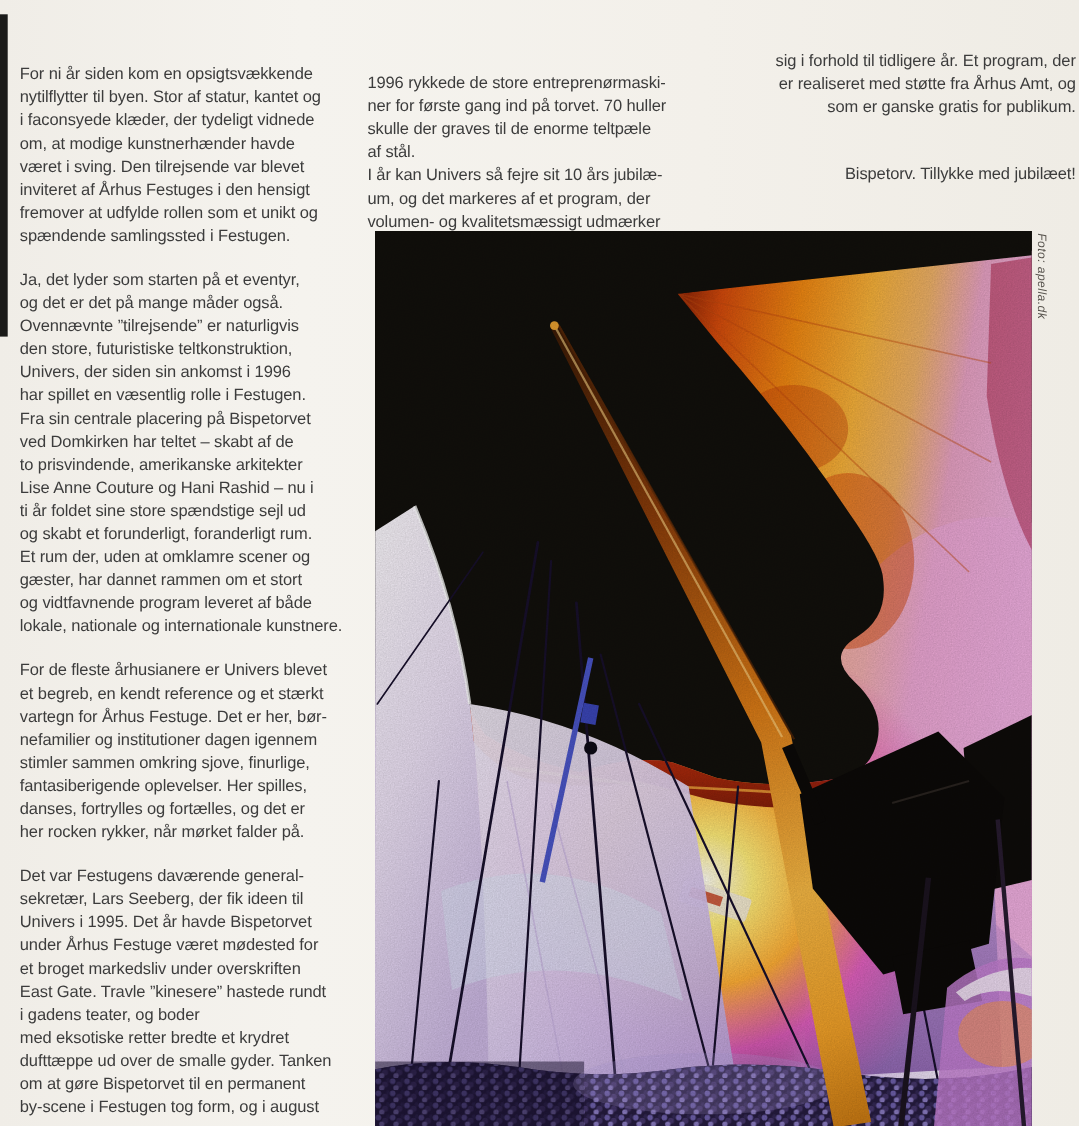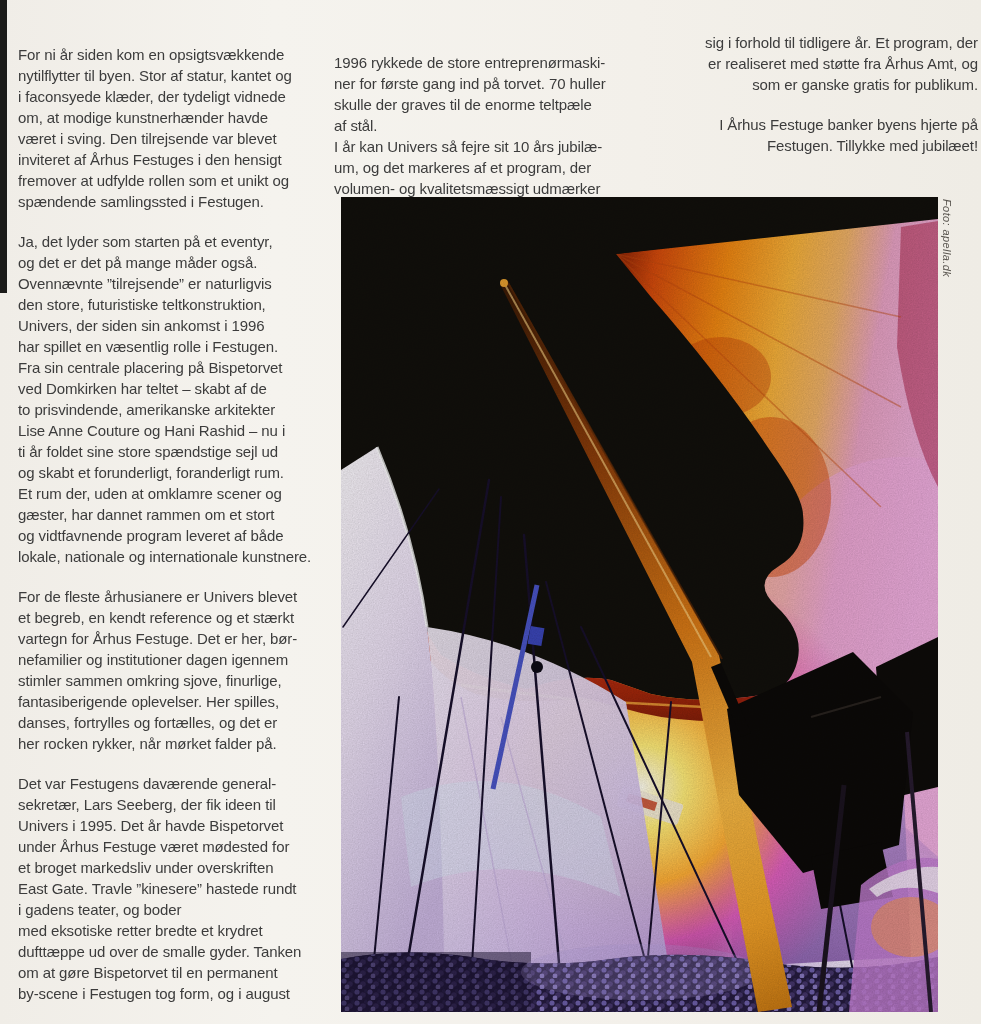--- a/index.html
+++ b/index.html
@@ -1,21 +1,21 @@
 <!DOCTYPE html>
 <html><head>
 <meta charset="utf-8">
 <style>
   html,body{margin:0;padding:0;}
   body{
     width:981px;height:1024px;overflow:hidden;position:relative;
     background:linear-gradient(90deg,#f0ede7 0%,#f5f3ee 28%,#f3f0ea 65%,#efece5 100%);
     font-family:"Liberation Sans","DejaVu Sans",sans-serif;
   }
-  .page{position:absolute;inset:0;}
+  .page{position:absolute;inset:0;margin-top:13px;}
   .scan-edge{position:absolute;left:0;top:0;width:7px;height:293px;background:#1b1b19;}
   .col{position:absolute;color:#3c3c3c;font-size:15px;line-height:21px;letter-spacing:-0.1px;white-space:nowrap;}
   .col p{margin:0 0 19px 0;}
   .col-left{left:18px;top:44px;width:315px;}
   .col-mid{left:334px;top:52px;width:312px;}
   .col-right{left:652px;top:32px;width:326px;text-align:right;}
   .bold{font-weight:normal;}
   .photo{position:absolute;left:341px;top:197px;width:597px;height:815px;margin:0;background:#14110d;}
   .photo svg{display:block;width:597px;height:815px;}
   .credit{
@@ -38,22 +38,22 @@
     <p>Det var Festugens daværende general-<br>sekretær, Lars Seeberg, der fik ideen til<br>Univers i 1995. Det år havde Bispetorvet<br>under Århus Festuge været mødested for<br>et broget markedsliv under overskriften<br>East Gate. Travle ”kinesere” hastede rundt<br>i gadens teater, og boder<br>med eksotiske retter bredte et krydret<br>dufttæppe ud over de smalle gyder. Tanken<br>om at gøre Bispetorvet til en permanent<br>by-scene i Festugen tog form, og i august</p>
   </div>
 
   <div class="col col-mid">
     <p>1996 rykkede de store entreprenørmaski-<br>ner for første gang ind på torvet. 70 huller<br>skulle der graves til de enorme teltpæle<br>af stål.<br>I år kan Univers så fejre sit 10 års jubilæ-<br>um, og det markeres af et program, der<br>volumen- og kvalitetsmæssigt udmærker</p>
   </div>
 
   <div class="col col-right">
     <p>sig i forhold til tidligere år. Et program, der<br>er realiseret med støtte fra Århus Amt, og<br>som er ganske gratis for publikum.</p>
     <p>
-      <span>I Århus Festuge banker byens hjerte på</span><br>
-      <span>Festugen. </span><span class="bold">Tillykke med jubilæet!</span>
+      <br>
+      <span>Bispetorv. </span><span class="bold">Tillykke med jubilæet!</span>
     </p>
   </div>
 
   <figure class="photo">
     <svg viewBox="0 0 597 815" xmlns="http://www.w3.org/2000/svg">
       <defs>
         <linearGradient id="gSky" x1="0" y1="0" x2="0" y2="1">
           <stop offset="0" stop-color="#16130f"></stop>
             <stop offset="1" stop-color="#1b1511"></stop>
         </linearGradient>

